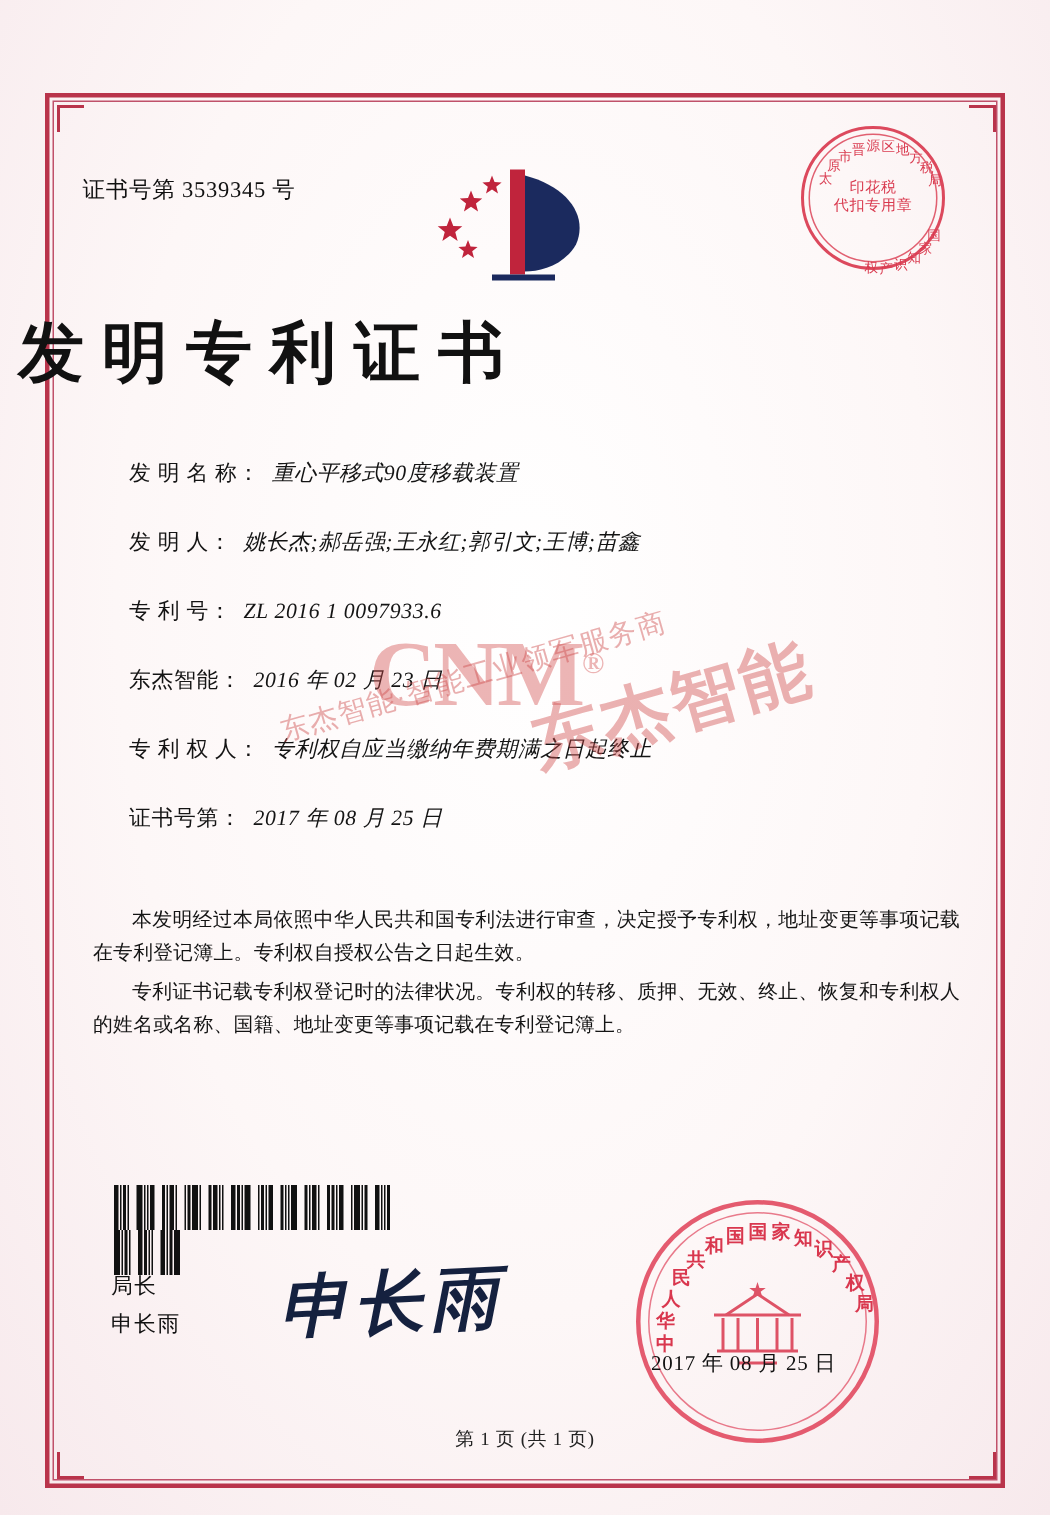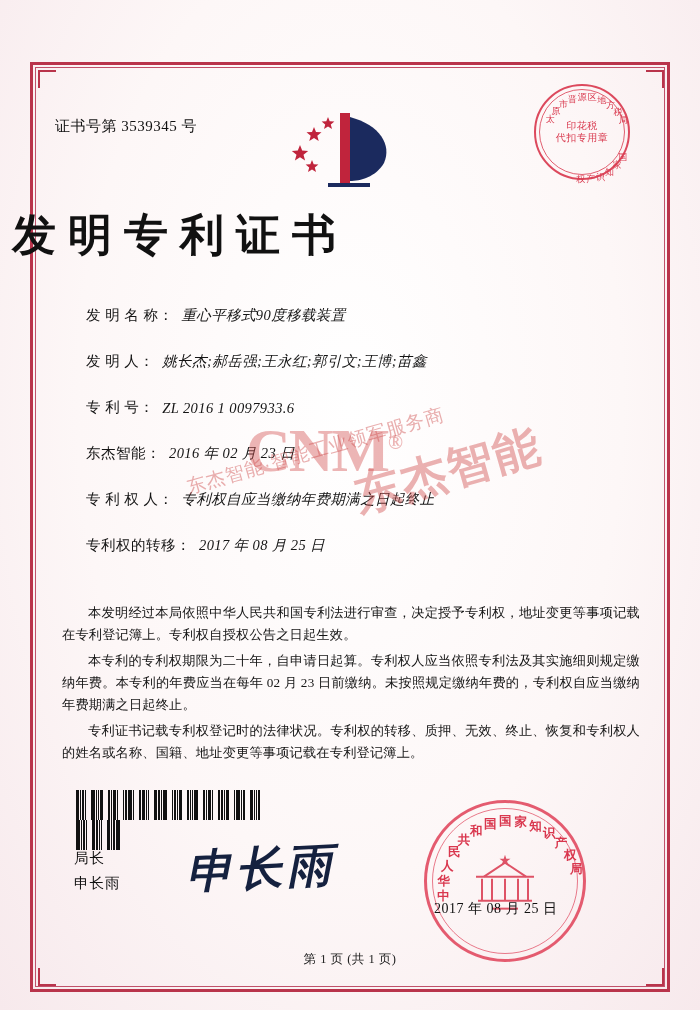--- a/index.html
+++ b/index.html
@@ -388,28 +388,27 @@
     </div>
     <div class="field-row">
       <span class="field-label">东杰智能：</span>
       <span class="field-value">2016 年 02 月 23 日</span>
     </div>
     <div class="field-row">
       <span class="field-label">专 利 权 人：</span>
       <span class="field-value">专利权自应当缴纳年费期满之日起终止</span>
     </div>
     <div class="field-row">
-      <span class="field-label">专利权的转移：</span>
+      <span class="field-label">证书号第：</span>
       <span class="field-value">2017 年 08 月 25 日</span>
     </div>
   </div>
 
   <div class="body-text">
     <p>本发明经过本局依照中华人民共和国专利法进行审查，决定授予专利权，地址变更等事项记载在专利登记簿上。专利权自授权公告之日起生效。</p>
-    <p>本专利的专利权期限为二十年，自申请日起算。专利权人应当依照专利法及其实施细则规定缴纳年费。本专利的年费应当在每年 02 月 23 日前缴纳。未按照规定缴纳年费的，专利权自应当缴纳年费期满之日起终止。</p>
     <p>专利证书记载专利权登记时的法律状况。专利权的转移、质押、无效、终止、恢复和专利权人的姓名或名称、国籍、地址变更等事项记载在专利登记簿上。</p>
   </div>
 
   <div class="barcode">
     <i style="width:3px"></i><i style="width:1px"></i><i style="width:2px"></i><i style="width:1px"></i>
     <i style="width:4px"></i><i style="width:1px"></i><i style="width:1px"></i><i style="width:3px"></i>
     <i style="width:2px"></i><i style="width:1px"></i><i style="width:3px"></i><i style="width:1px"></i>
     <i style="width:1px"></i><i style="width:2px"></i><i style="width:4px"></i><i style="width:1px"></i>
     <i style="width:2px"></i><i style="width:3px"></i><i style="width:1px"></i><i style="width:1px"></i>
     <i style="width:3px"></i><i style="width:2px"></i><i style="width:1px"></i><i style="width:4px"></i>

